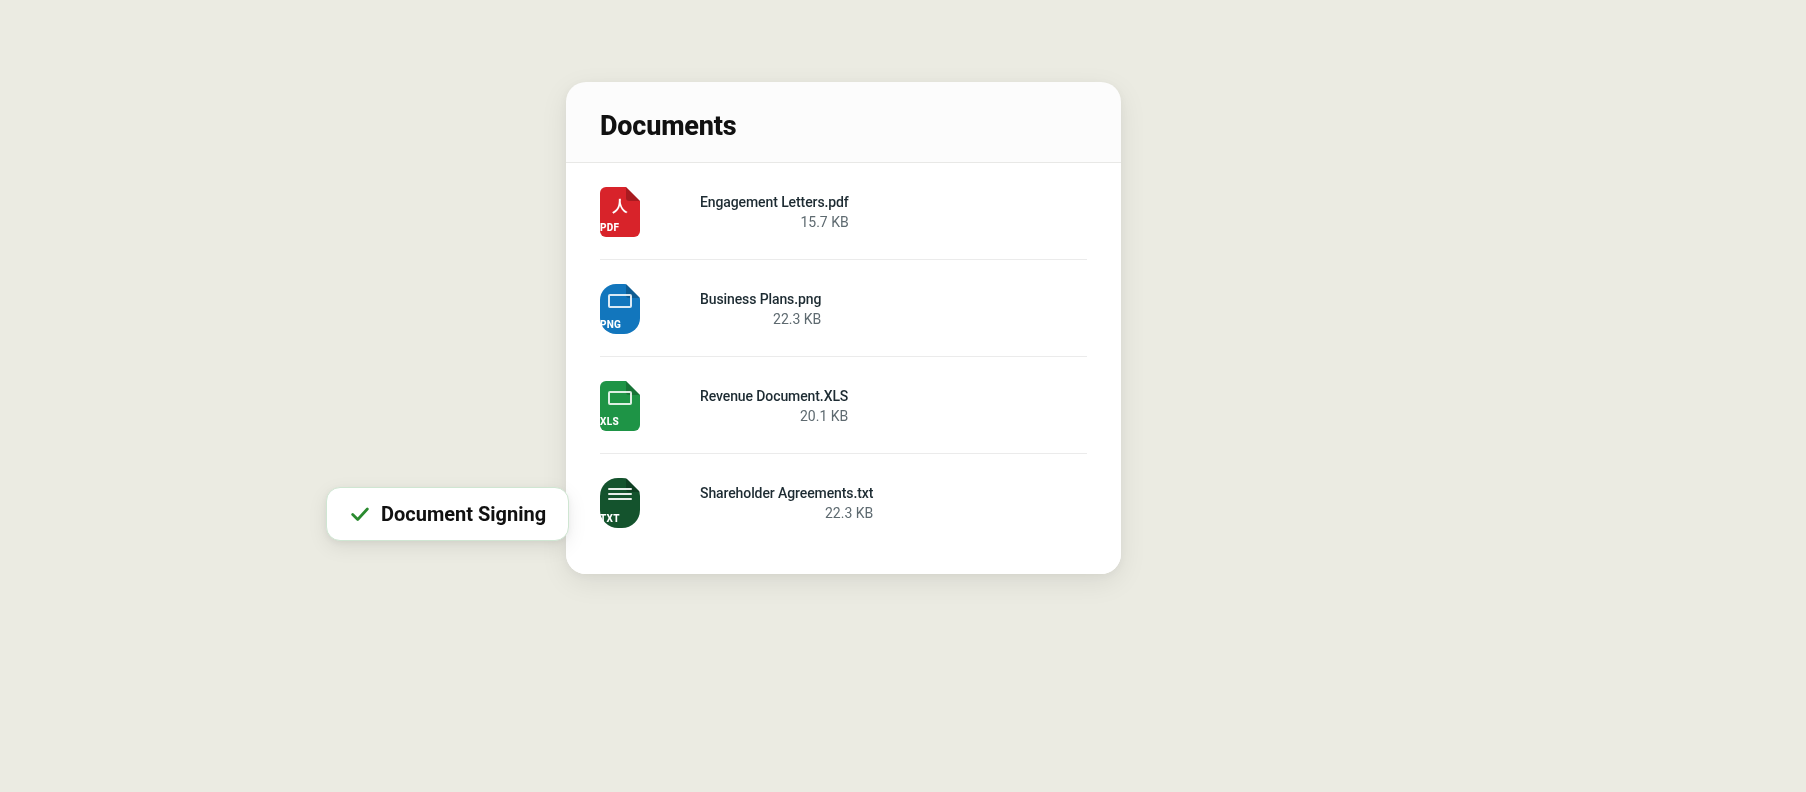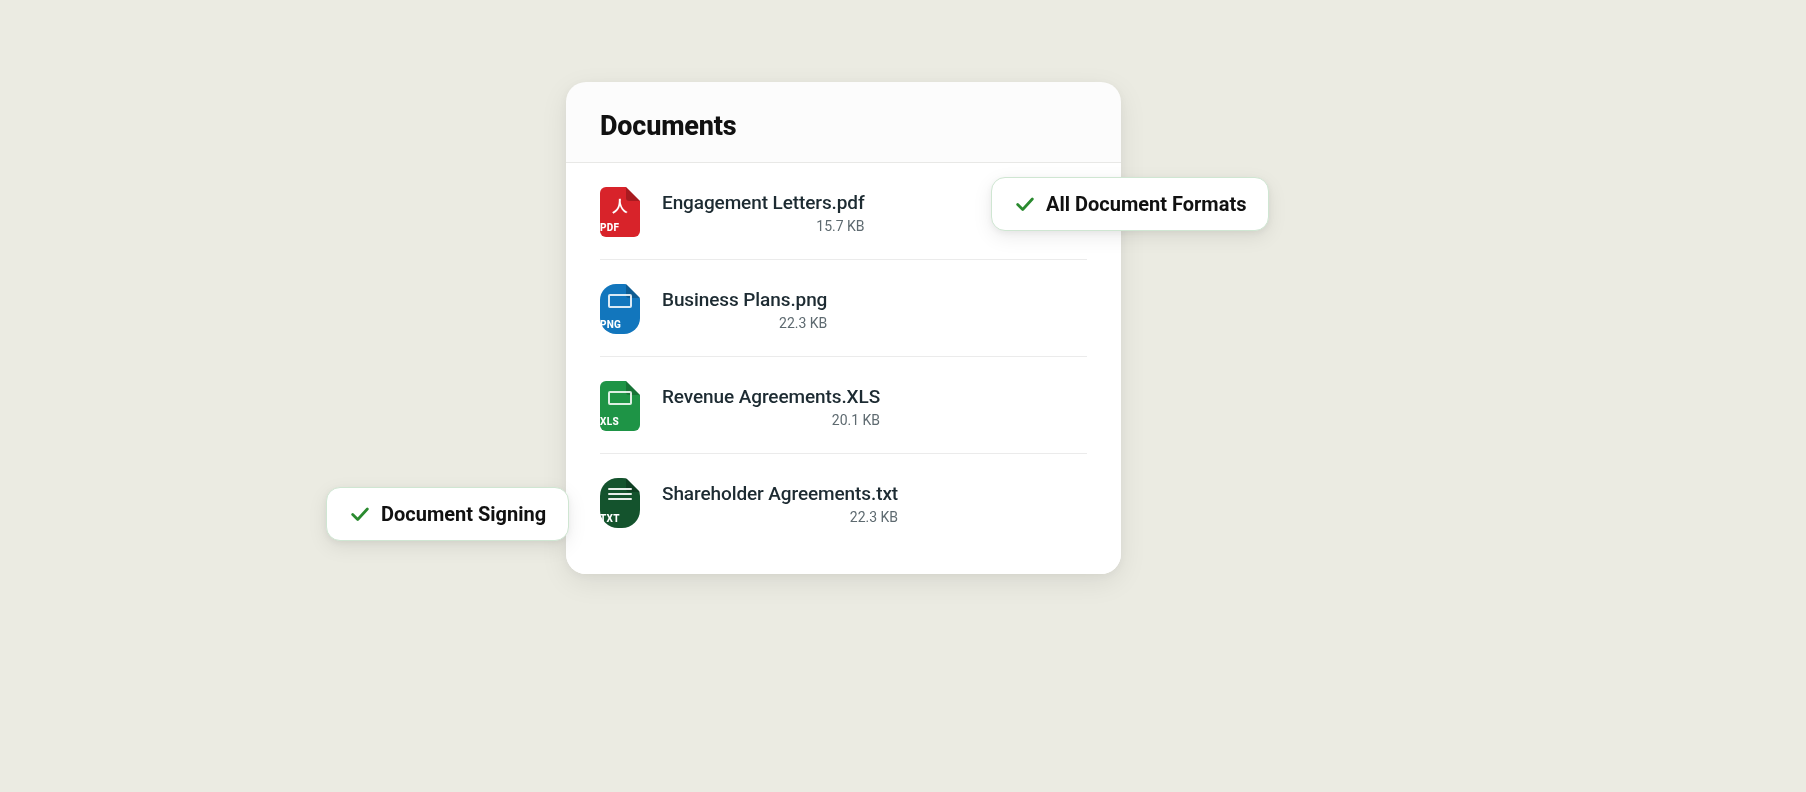--- a/index.html
+++ b/index.html
@@ -106,24 +106,25 @@
   }
   .file-icon.txt .glyph {
     border: none;
     border-top: 2px solid rgba(255,255,255,0.9);
     box-shadow: 0 5px 0 rgba(255,255,255,0.9), 0 10px 0 rgba(255,255,255,0.9);
     height: 2px;
     top: 10px;
   }
   .file-meta { display: flex; flex-direction: column; gap: 4px; }
   .file-name {
-    font-size: 19px;
+    font-size: 14px;
     font-weight: 500;
     color: #1d2b32;
     letter-spacing: -0.1px;
+    margin-left: 38px;
   }
   .file-size {
     font-size: 14px;
     color: #5e6a70;
     text-align: right;
   }
 
   .badge {
     position: absolute;
     display: flex;
@@ -183,46 +184,40 @@
         </div>
       </div>
 
       <div class="row">
         <div class="file-icon xls">
           <div class="fold"></div>
           <div class="glyph"></div>
           <div class="ext">XLS</div>
         </div>
         <div class="file-meta">
-          <div class="file-name">Revenue Agreements.XLS</div>
+          <div class="file-name">Revenue Document.XLS</div>
           <div class="file-size">20.1 KB</div>
         </div>
       </div>
 
       <div class="row">
         <div class="file-icon txt">
           <div class="fold"></div>
           <div class="glyph"></div>
           <div class="ext">TXT</div>
         </div>
         <div class="file-meta">
           <div class="file-name">Shareholder Agreements.txt</div>
           <div class="file-size">22.3 KB</div>
         </div>
       </div>
 
     </div>
   </div>
 
-  <div class="badge badge-right">
-    <svg class="check" viewBox="0 0 24 24">
-      <path d="M4 12.5 L9.5 18 L20 6.5" fill="none" stroke="#2a8a2f" stroke-width="3" stroke-linecap="round" stroke-linejoin="round"></path>
-    </svg>
-    <span class="label">All Document Formats</span>
-  </div>
 
   <div class="badge badge-left">
     <svg class="check" viewBox="0 0 24 24">
       <path d="M4 12.5 L9.5 18 L20 6.5" fill="none" stroke="#2a8a2f" stroke-width="3" stroke-linecap="round" stroke-linejoin="round"></path>
     </svg>
     <span class="label">Document Signing</span>
   </div>
 
 </div>
 

